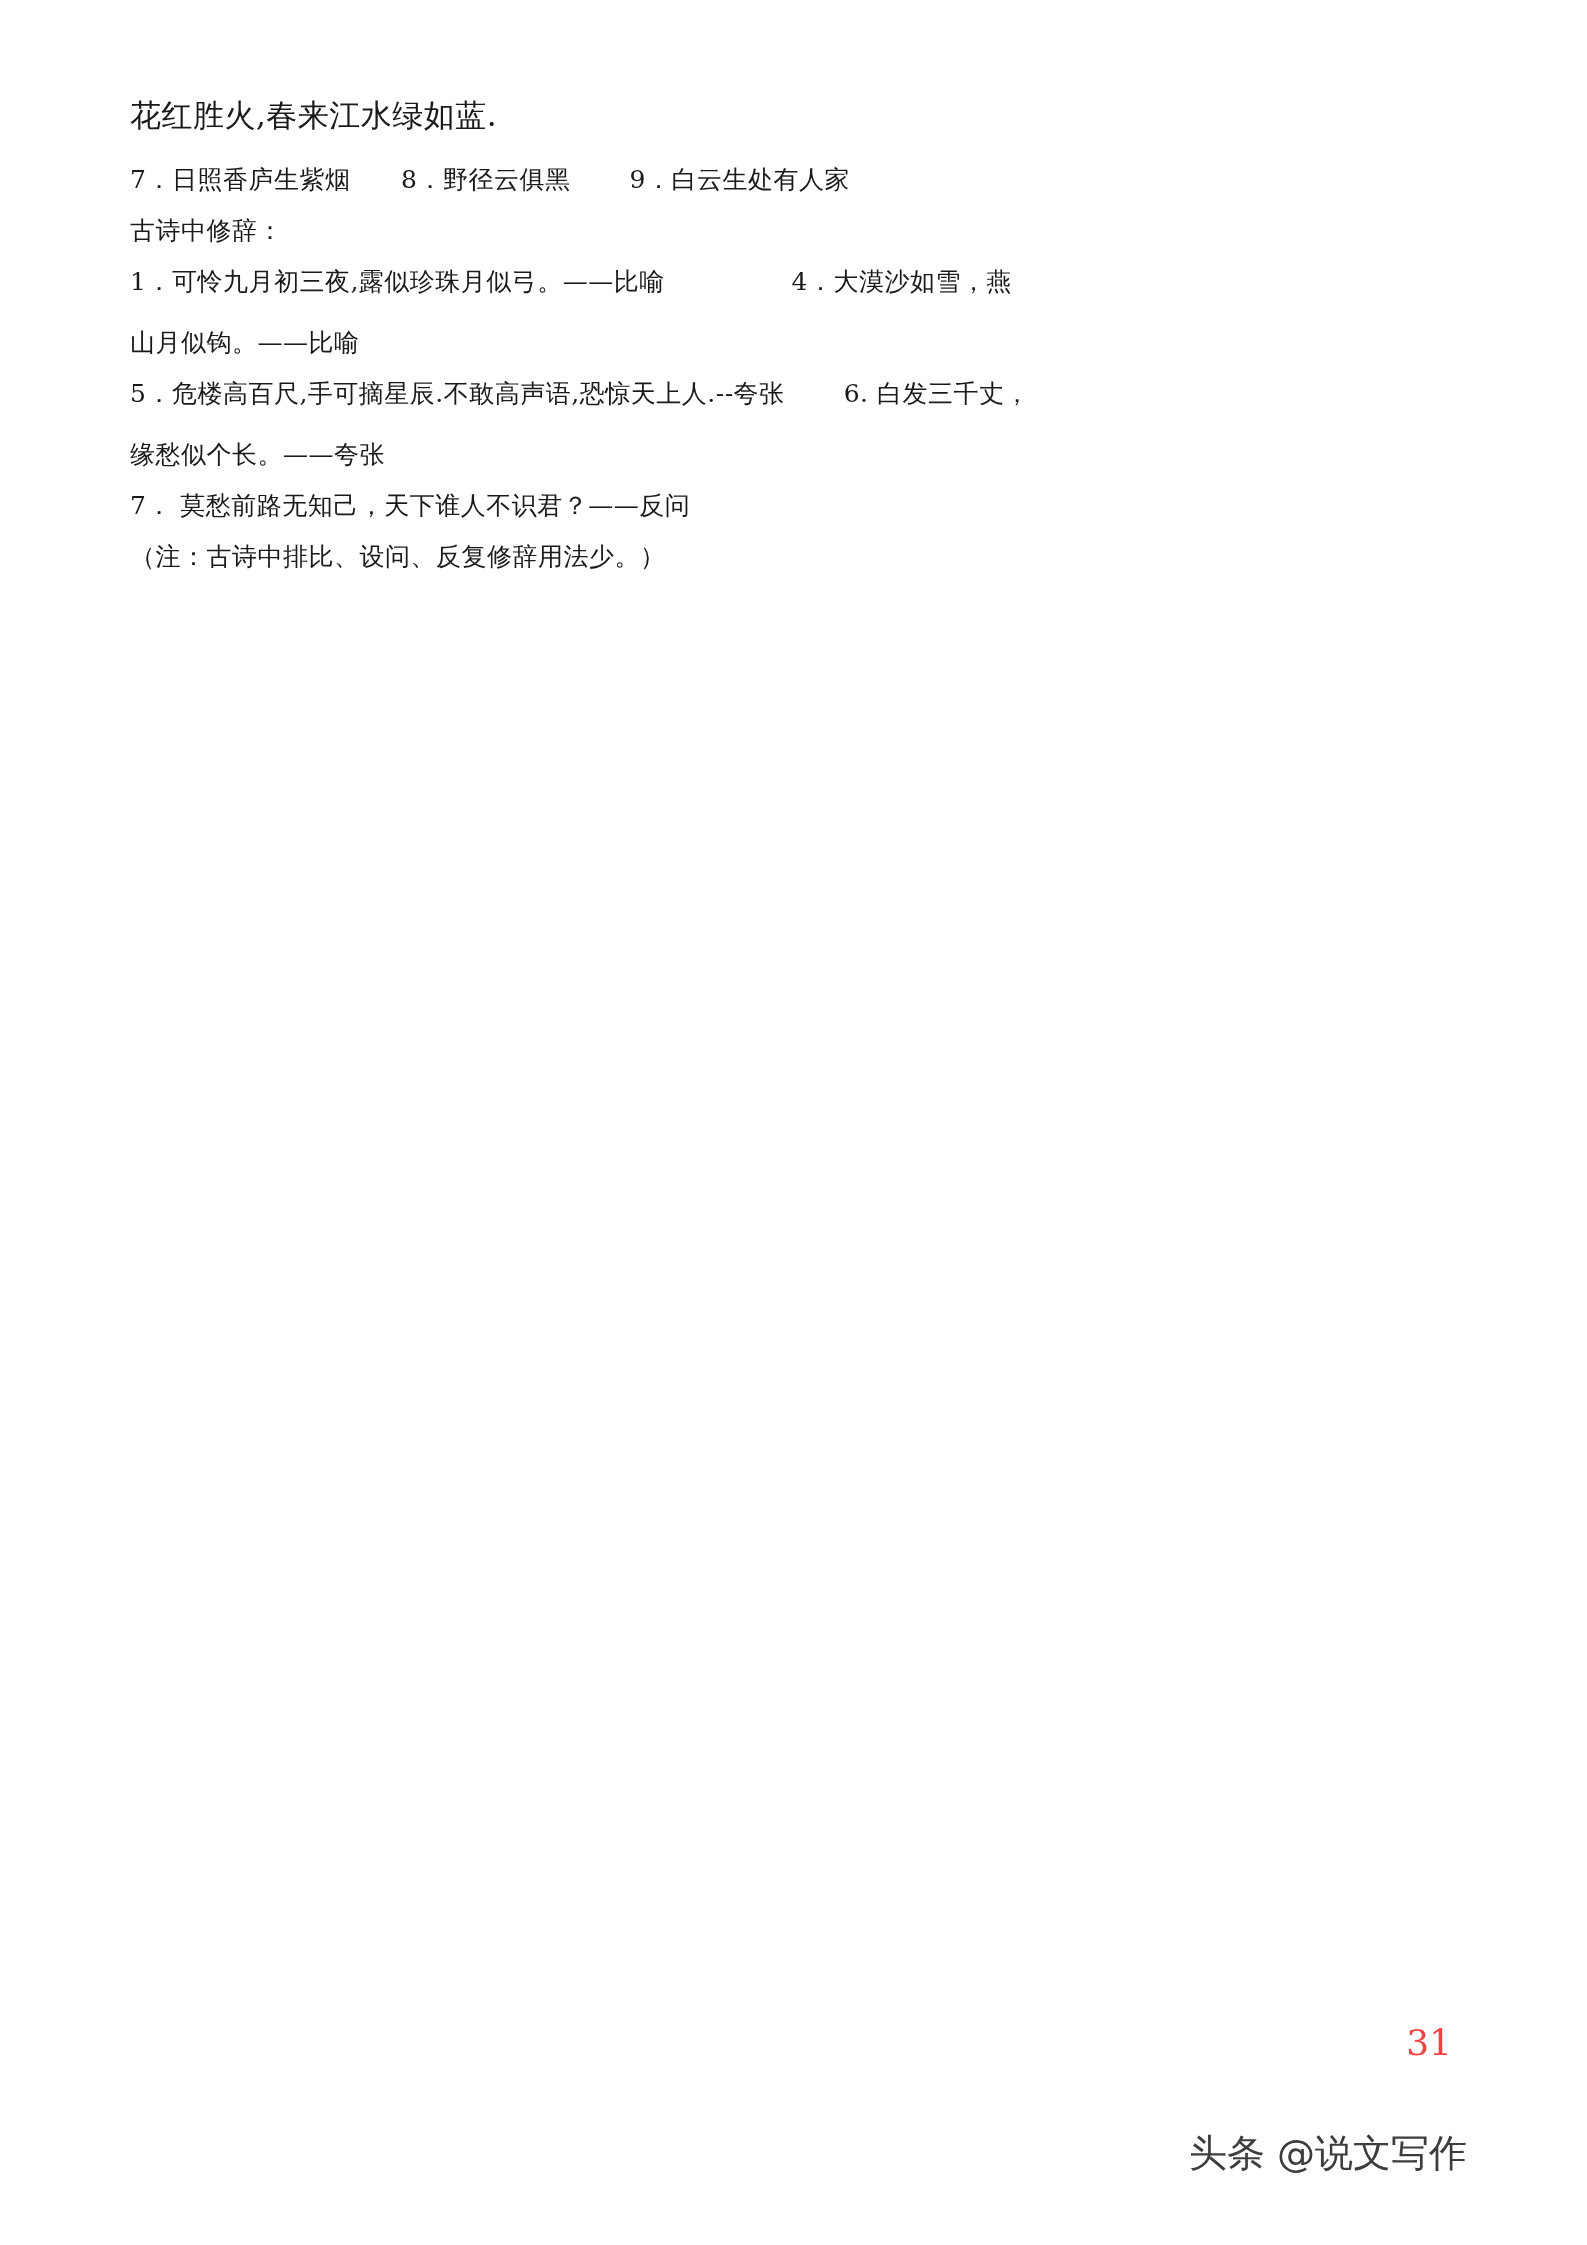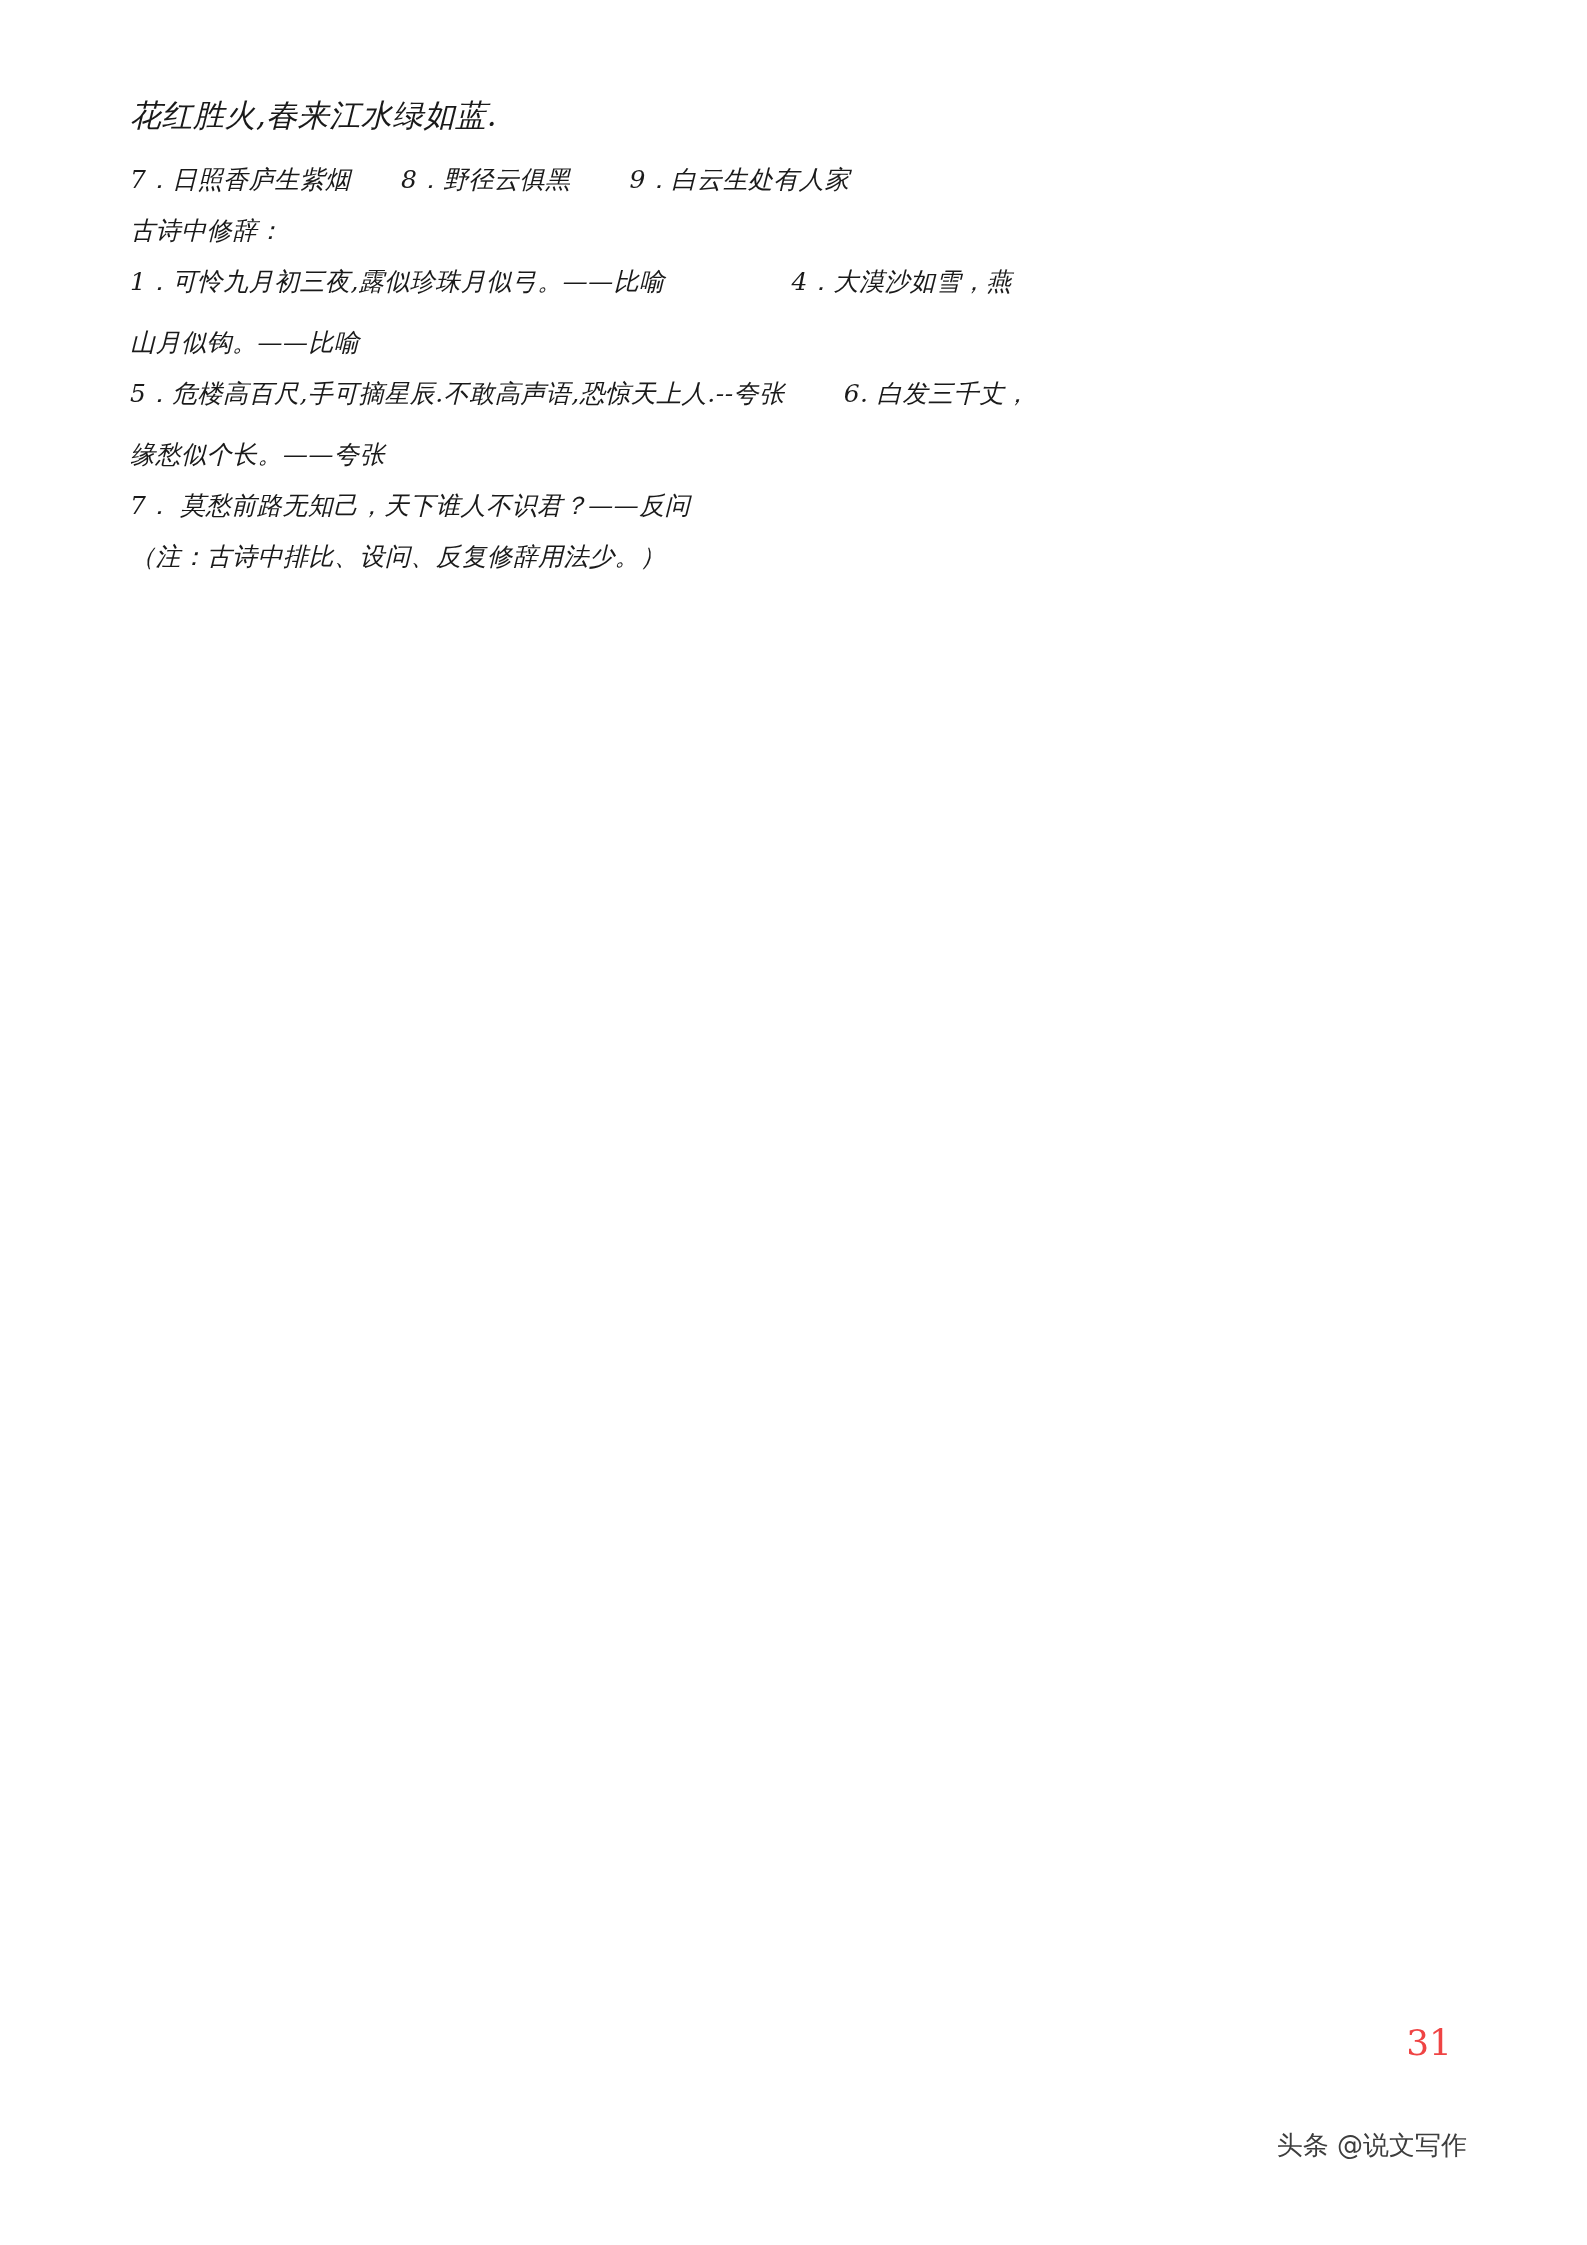--- a/index.html
+++ b/index.html
@@ -20,21 +20,20 @@
     left: 0; top: 0;
     width: 1587px;
     height: 2245px;
     background: #fff;
   }
   .content {
     position: absolute;
     left: 130px;
     top: 95px;
     width: 1320px;
-    font-style: italic;
   }
   .line {
     font-size: 25px;
     line-height: 1.0;
     margin: 0 0 0 0;
     white-space: pre;
     letter-spacing: 0.5px;
   }
   .para {
     margin-bottom: 26px;
@@ -53,21 +52,21 @@
     right: 135px;
     top: 2022px;
     font-size: 36px;
     font-family: "DejaVu Serif", "Liberation Serif", serif;
     color: #ef4444;
   }
   .watermark {
     position: absolute;
     right: 120px;
     top: 2128px;
-    font-size: 26px;
+    font-size: 38px;
     color: #3d3d3d;
     font-family: "DejaVu Sans", "Liberation Sans", sans-serif;
     white-space: pre;
   }
 </style>
 </head>
 <body>
 
 <div class="page">
 

